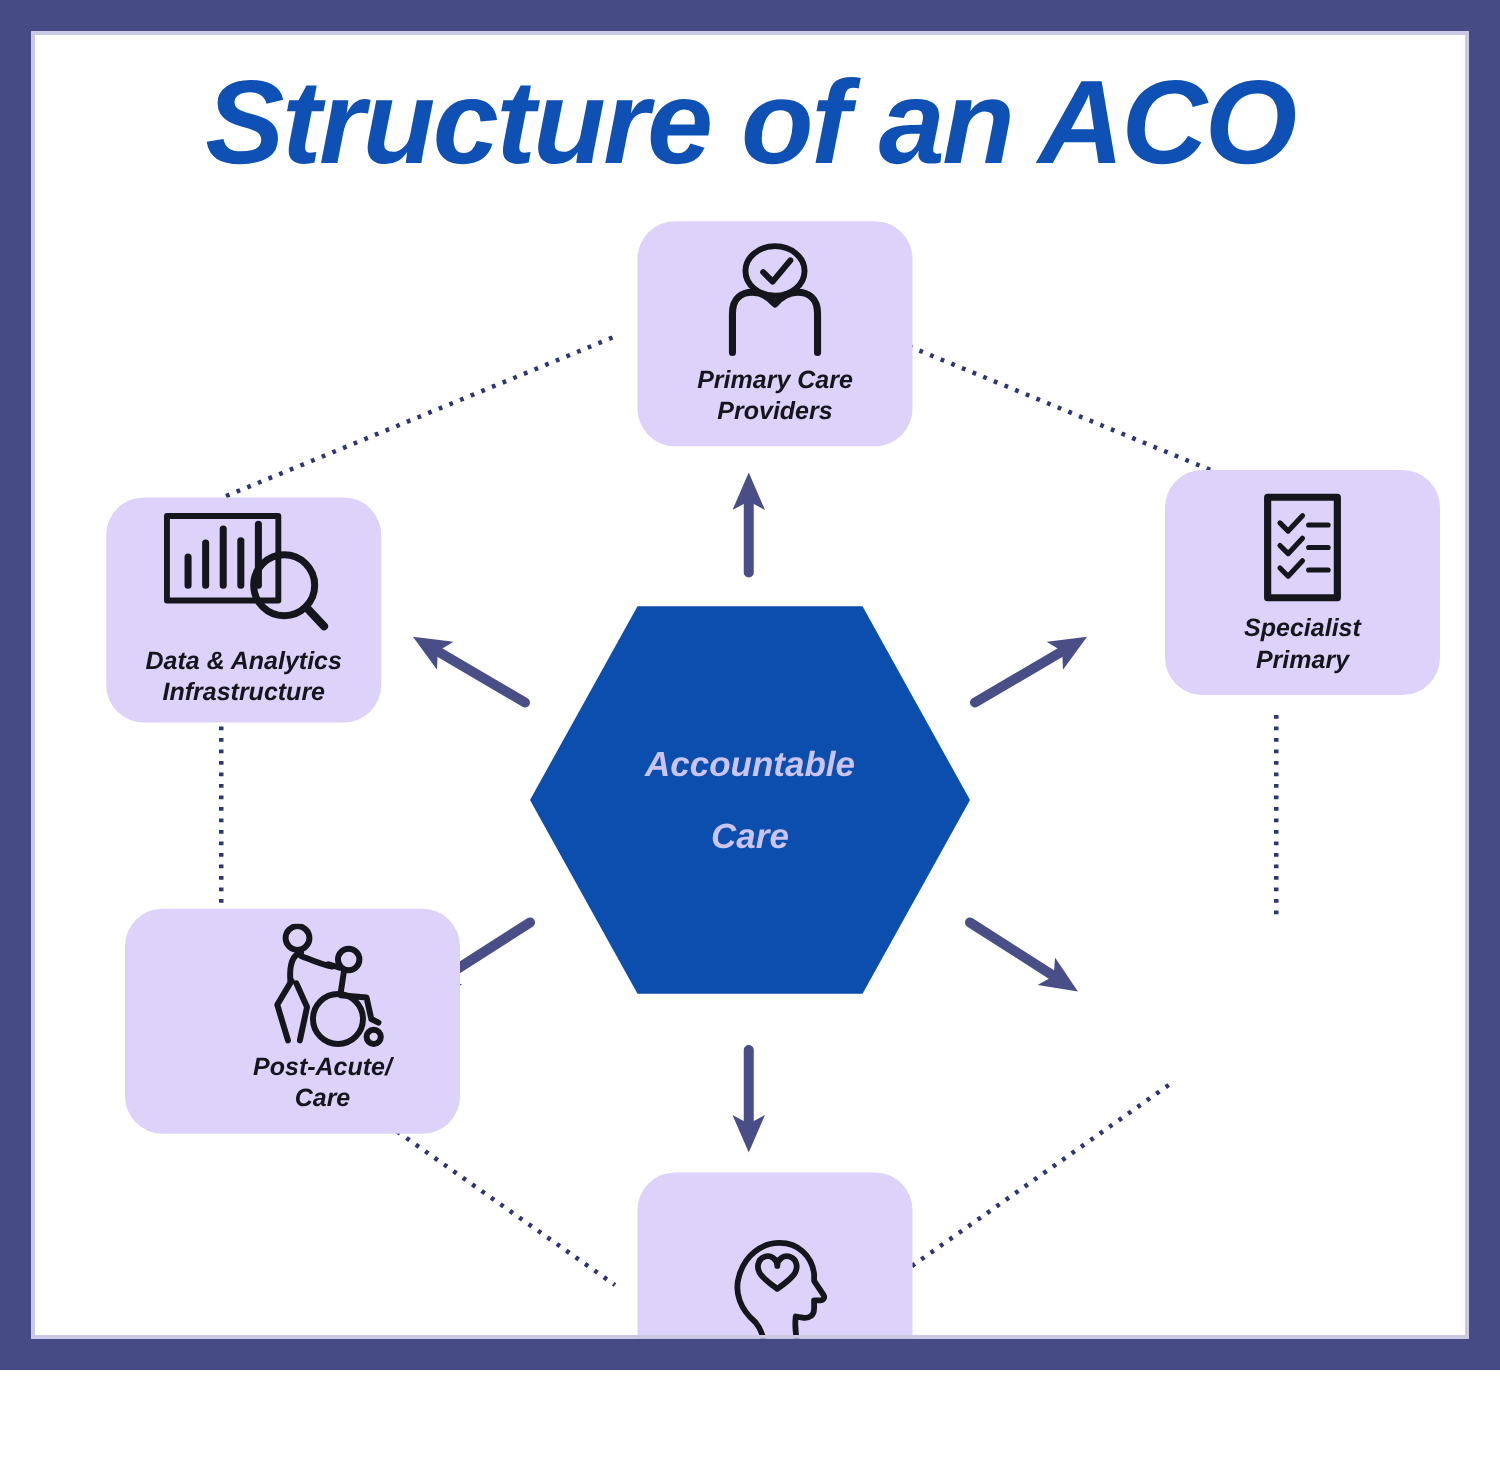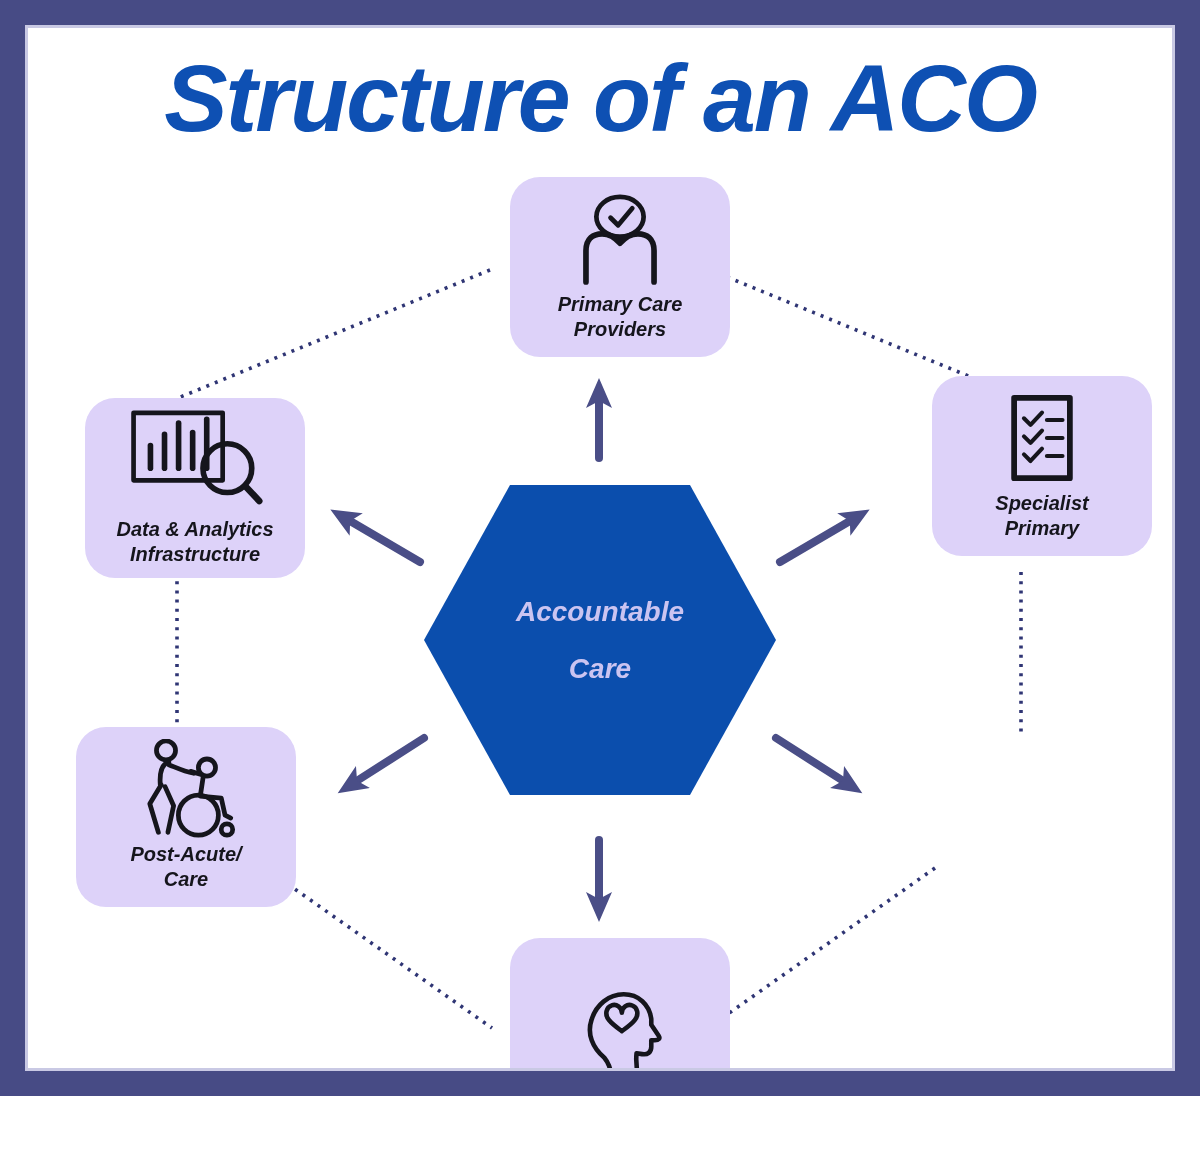--- a/index.html
+++ b/index.html
@@ -111,21 +111,21 @@
     stroke: var(--icon-stroke, #15151C);
     stroke-width: 5;
     stroke-linecap: round;
     stroke-linejoin: round;
   }
   .ic-thick { stroke-width: 7; }
   .ic-med { stroke-width: 6; }
   #node-primary    { left: 490px; top: 177px; }
   #node-data       { left: 65px;  top: 398px; gap: 12px; }
   #node-specialist { left: 912px; top: 376px; }
-  #node-postacute  { left: 56px;  top: 727px; }
+  #node-postacute  { left: 80px;  top: 727px; padding-left: 48px; }
   #node-hospitals  { left: 912px; top: 727px; }
   #node-behavioral { left: 490px; top: 938px; }
 </style>
 </head>
 <body>
 
 <div class="canvas">
 
   <h1 class="page-title">Structure of an ACO</h1>
 

